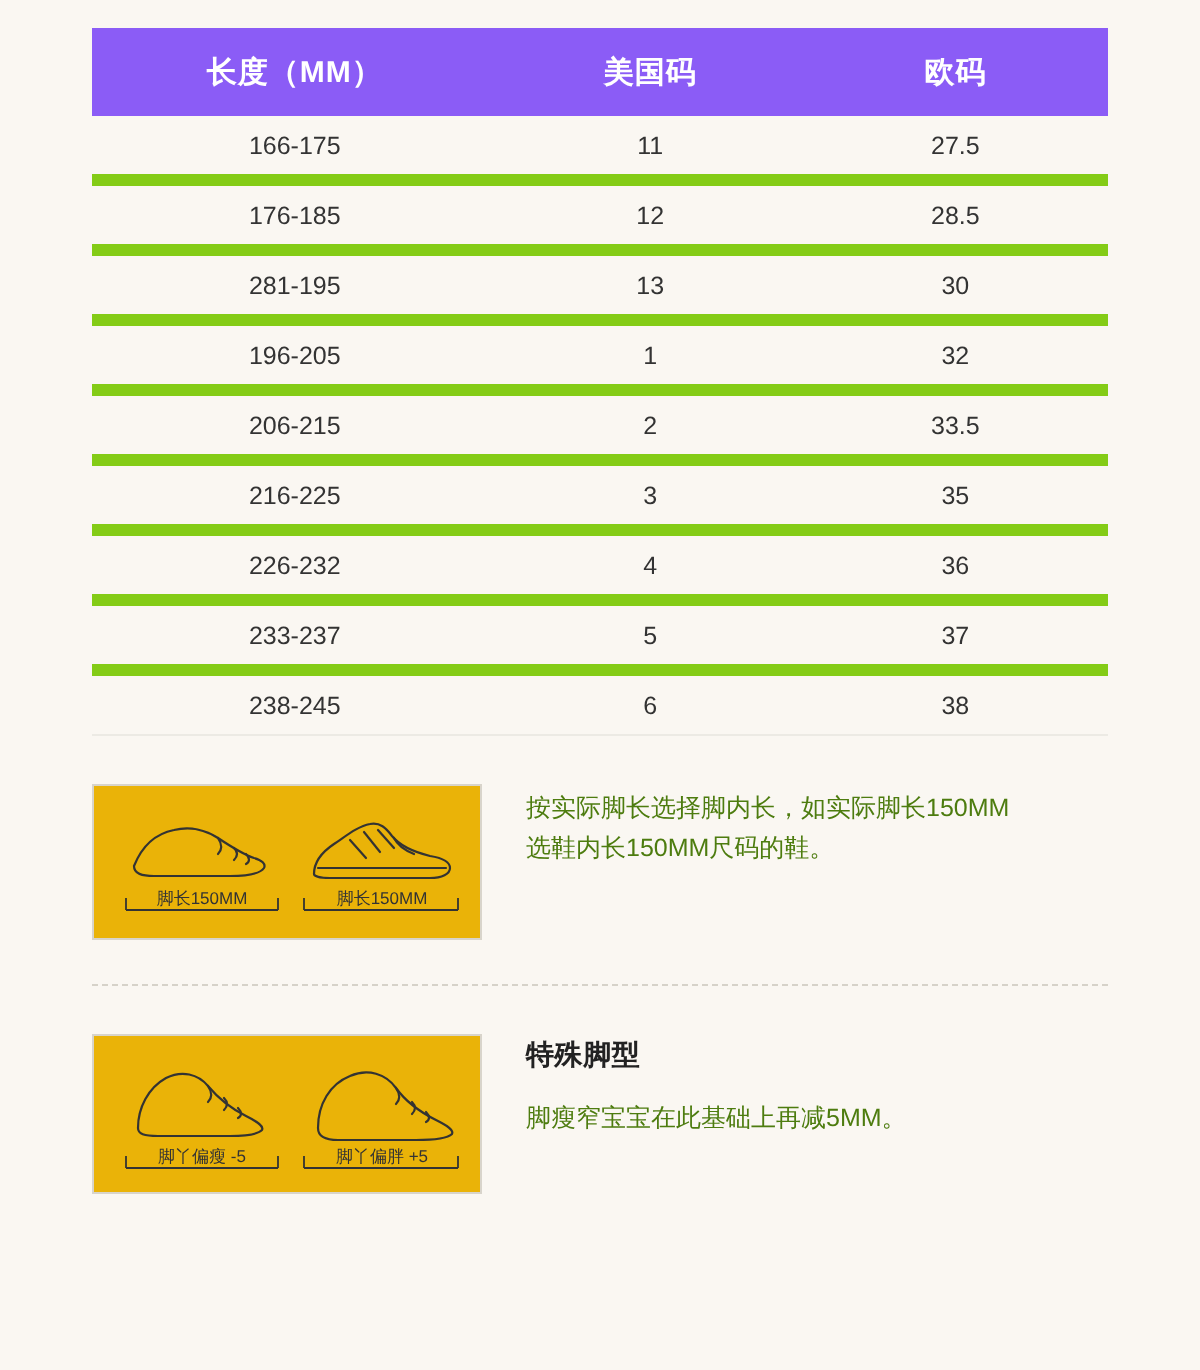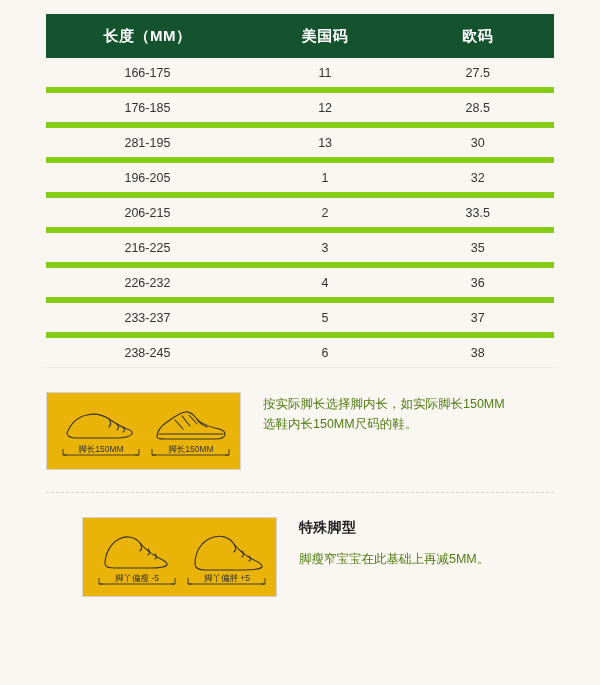--- a/index.html
+++ b/index.html
@@ -22,21 +22,21 @@
   }
 
   
   .size-table {
     margin: 14px 46px 0 46px;
     width: 508px;
     border-collapse: collapse;
     table-layout: fixed;
   }
   .size-table thead th {
-    background: #14532d;
+    background: #8b5cf6;
     color: #ffffff;
     font-size: 15px;
     font-weight: bold;
     height: 42px;
     letter-spacing: 0.5px;
     text-align: center;
     vertical-align: middle;
   }
   .size-table tbody td {
     height: 27px;
@@ -65,21 +65,20 @@
     width: 195px;
     height: 78px;
     border: 1px solid #d8d4cb;
     box-sizing: border-box;
     background: #eab308;
     flex: 0 0 auto;
     position: relative;
   }
   .fig-box.tall {
     height: 80px;
-    margin-left: 36px;
   }
   .sec-text {
     padding-left: 22px;
     padding-top: 2px;
   }
   .sec-title {
     font-size: 14px;
     font-weight: bold;
     color: #222222;
     margin-bottom: 12px;

